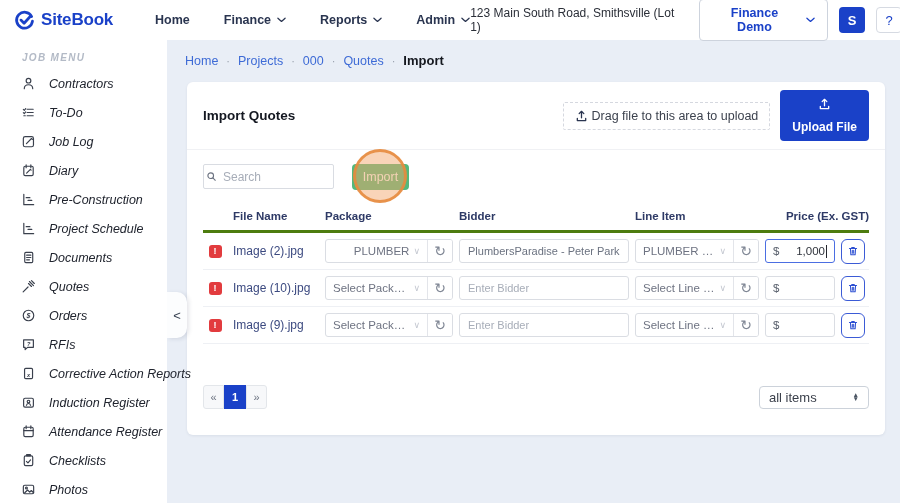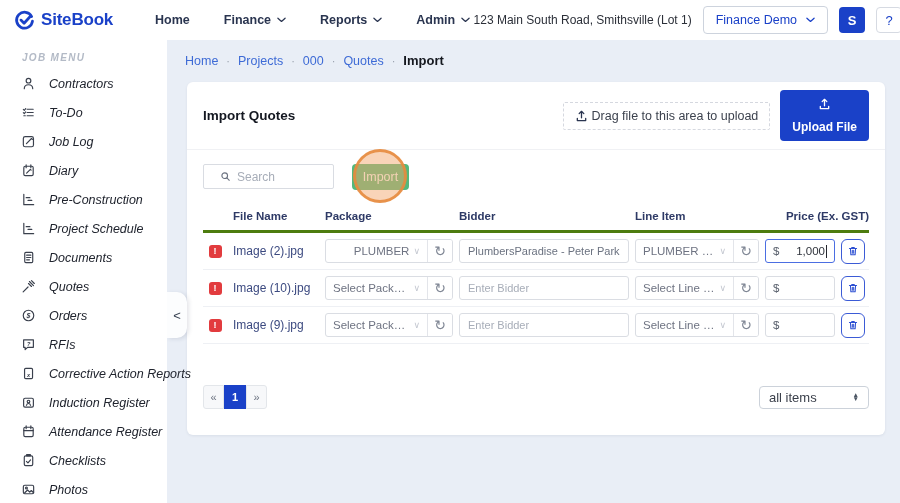--- a/index.html
+++ b/index.html
@@ -9,21 +9,21 @@
   
   .topbar { position:absolute; top:0; left:0; width:900px; height:40px; background:#fff; display:flex; align-items:center; padding:0 14px; z-index:6; }
   .brand { display:flex; align-items:center; gap:6px; cursor:pointer; }
   .brand-mark svg { width:21px; height:21px; display:block; }
   .brand-text { font-size:17px; font-weight:800; color:#1a41c8; letter-spacing:-0.2px; }
   .topnav { display:flex; align-items:center; gap:34px; margin-left:42px; }
   .nav-item { display:flex; align-items:center; gap:6px; font-size:12.5px; font-weight:600; color:#2a3550; cursor:pointer; }
   .nav-caret svg { width:9px; height:6px; display:block; }
   .top-right { margin-left:auto; display:flex; align-items:center; gap:11px; }
   .address { font-size:12px; color:#2b2f38; }
-  .workspace-btn { display:flex; align-items:center; gap:9px; background:#fff; border:1px solid #cdd3dd; border-radius:4px; padding:6px 12px; font-size:12.5px; font-weight:400; color:#1a41c8; font-family:inherit; cursor:pointer; }
+  .workspace-btn { display:flex; align-items:center; gap:9px; background:#fff; border:1px solid #cdd3dd; border-radius:4px; padding:6px 12px; font-size:12.5px; font-weight:700; color:#1a41c8; font-family:inherit; cursor:pointer; }
   .avatar-btn { width:26px; height:26px; border:none; border-radius:4px; background:#1a41c8; color:#fff; font-weight:700; font-size:13px; font-family:inherit; cursor:pointer; }
   .help-btn { width:26px; height:26px; border:1px solid #d6dae2; border-radius:4px; background:#fff; color:#1a41c8; font-size:13px; font-family:inherit; cursor:pointer; margin-right:-16px; }
 
   
   .sidebar { position:absolute; top:40px; left:0; width:167px; bottom:0; background:#fff; z-index:5; padding-top:8px;font-style:italic; }
   .side-title { padding:4px 0 6px 22px; font-size:10px; font-weight:700; letter-spacing:1.3px; color:#b3bac6; }
   .side-item { height:29px; display:flex; align-items:center; gap:12px; padding-left:21px; font-size:12.5px; color:#20242e; cursor:pointer; white-space:nowrap; }
   .sicon { width:16px; height:16px; color:#3a404d; flex:none; display:flex; align-items:center; }
   .sicon svg { width:15px; height:15px; fill:none; stroke:currentColor; stroke-width:1.25; stroke-linecap:round; stroke-linejoin:round; }
   .sicon text { stroke:none; fill:currentColor; font-family:inherit; font-weight:700; }
@@ -40,21 +40,21 @@
   .card-header { display:flex; align-items:center; justify-content:space-between; padding:8px 16px; border-bottom:1px solid #f0f1f4; min-height:40px; }
   .card-title { font-size:13.5px; font-weight:700; color:#141821; }
   .header-right { display:flex; align-items:center; gap:10px; }
   .dragbox { display:flex; align-items:center; gap:4px; border:1px dashed #d5d8df; border-radius:2px; padding:6px 11px; font-size:12.5px; color:#3c424e; cursor:pointer; background:#fff; }
   .dragbox svg, .upload-btn svg { width:13px; height:13px; fill:none; stroke:currentColor; stroke-width:1.4; stroke-linecap:round; stroke-linejoin:round; }
   .dragbox .upicon { color:#2a3550; display:flex; }
   .upload-btn { display:flex; align-items:center; gap:7px; background:#1a41c8; color:#fff; border:none; border-radius:4px; padding:7px 12px; font-size:12px; font-weight:700; font-family:inherit; cursor:pointer;flex-direction:column; }
 
   .card-body { padding:14px 16px 0; }
   .search-row { position:relative; height:40px; }
-  .search-box { width:131px; height:25px; border:1px solid #d9dce2; border-radius:2px; display:flex; align-items:center; gap:6px; padding:0 16px; background:#fff; }
+  .search-box { width:131px; height:25px; border:1px solid #d9dce2; border-radius:2px; display:flex; align-items:center; gap:6px; padding:0 2px; background:#fff; }
   .search-box svg { width:11px; height:11px; fill:none; stroke:#6b7280; stroke-width:1.4; stroke-linecap:round; flex:none; }
   .search-box input { border:none; outline:none; width:100%; font-size:12px; font-family:inherit; color:#333; }
   .search-box input::placeholder { color:#a7adb8; }
   .import-btn { position:absolute; left:149px; top:0; width:57px; height:26px; background:#53b87c; color:rgba(255,255,255,.93); border:none; border-radius:4px; font-size:12.5px; font-family:inherit; cursor:pointer; z-index:1; }
   .click-circle { position:absolute; left:150px; top:-15px; width:54px; height:54px; border-radius:50%; border:3px solid rgba(230,138,60,.88); background:rgba(243,166,106,.48); z-index:2; pointer-events:none; }
 
   .tgrid { display:grid; grid-template-columns:24px 86px 128px 170px 124px 70px 28px; justify-content:space-between; align-items:center; }
   .thead { padding:6px 0 8px; border-bottom:3px solid #4d7c0f; font-size:11.5px; font-weight:700; color:#2e3a66; white-space:nowrap; }
   .thead .ph { grid-column:6 / 8;text-align:right; }
   .trow { height:37px; border-bottom:1px solid #eef0f4; }

